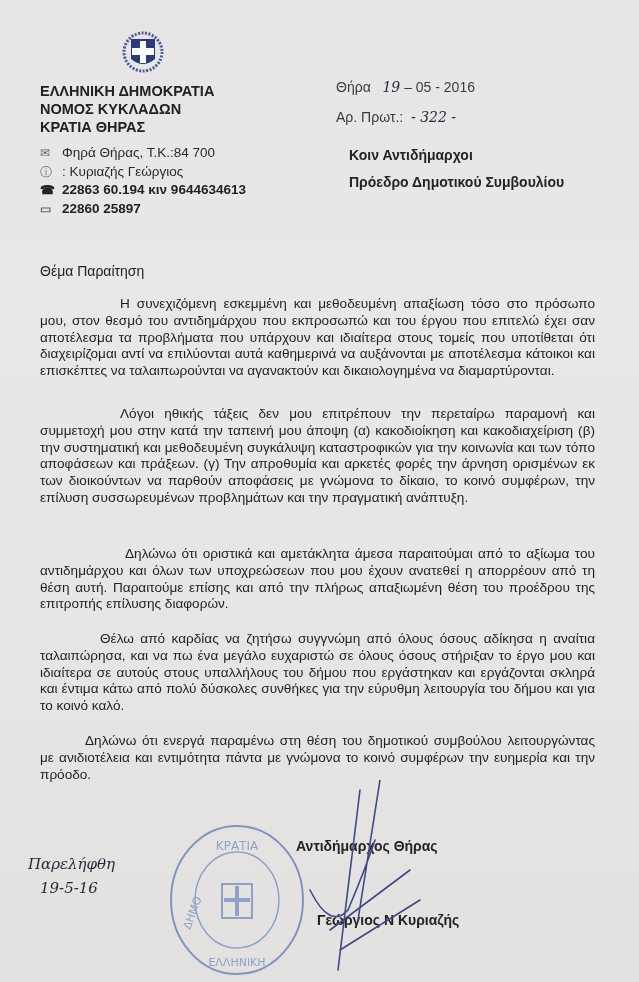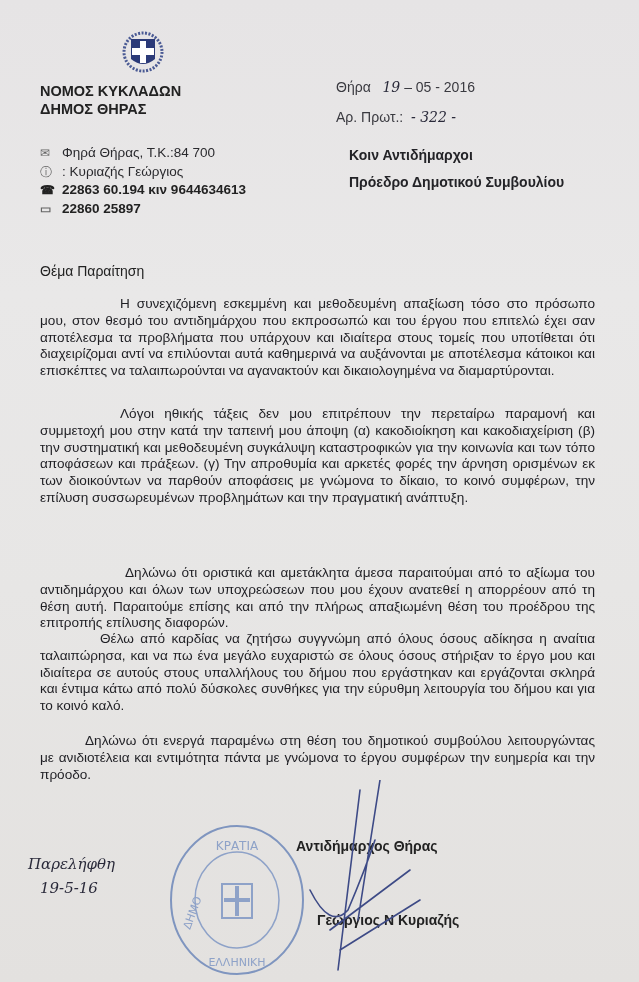--- a/index.html
+++ b/index.html
@@ -22,21 +22,21 @@
   .hand { font-family:"DejaVu Serif", serif; font-style:italic; color:#2a2a3a; }
   .to { left:349px; top:142px; font-weight:bold; font-size:14px; line-height:26.5px; color:#232327; }
   .subject { left:40px; top:263px; font-size:14px; color:#222; }
   .body-text {
     left:40px; width:555px; font-size:13.6px; line-height:16.8px; color:#1f1f24;
     text-align:justify; font-weight:500;
   }
   .body-text p { margin:0; text-indent:80px; }
   .p1 { top:296px; }
   .p2 { top:406px; }
-  .p3 { top:546px;margin-top:19px; }
+  .p3 { top:546px; }
   .p4 { top:631px; }
   .p5 { top:733px; text-indent:0; }
   .p5 p { text-indent:45px; }
   .sig-title { left:296px; top:838px; font-weight:bold; font-size:14px; color:#222; }
   .sig-name { left:281px; top:912px; font-weight:bold; font-size:14px; color:#222;padding-left:36px; }
   .handnote { left:28px; top:852px; font-size:15px; line-height:24px; }
   .stamp { left:162px; top:820px; width:150px; height:160px; }
   .signature { left:240px; top:780px; width:200px; height:200px; }
 </style>
 </head>
@@ -45,22 +45,23 @@
 <div class="abs emblem">
   <svg width="44" height="44" viewBox="0 0 44 44">
     <circle cx="22" cy="21" r="19" fill="none" stroke="#4a5a94" stroke-width="3" stroke-dasharray="2 1.5"></circle>
     <path d="M10 8 L34 8 L34 28 Q22 38 10 28 Z" fill="#2b3a78"></path>
     <rect x="19" y="10" width="6" height="22" fill="#fff"></rect>
     <rect x="11" y="17" width="22" height="7" fill="#fff"></rect>
   </svg>
 </div>
 
 <div class="abs hdr-left">
+  <div>ΕΛΛΗΝΙΚΗ ΔΗΜΟΚΡΑΤΙΑ</div>
   <div>ΝΟΜΟΣ ΚΥΚΛΑΔΩΝ</div>
-  <div>ΔΗΜΟΣ ΘΗΡΑΣ</div>
+  <div>ΚΡΑΤΙΑ ΘΗΡΑΣ</div>
 </div>
 
 <div class="abs contact">
   <div class="row">
       <span class="ico">✉</span>
       <span>Φηρά Θήρας, Τ.Κ.:84 700</span>
     </div>
   <div class="row">
       <span class="ico">ⓘ</span>
       <span>: Κυριαζής Γεώργιος</span>
@@ -100,21 +101,21 @@
 <div class="abs body-text p2">
     <p>Λόγοι ηθικής τάξεις δεν μου επιτρέπουν την περεταίρω παραμονή και συμμετοχή μου στην κατά την ταπεινή μου άποψη (α)  κακοδιοίκηση και κακοδιαχείριση  (β)  την  συστηματική  και  μεθοδευμένη  συγκάλυψη καταστροφικών για την κοινωνία και των τόπο  αποφάσεων και  πράξεων. (γ) Την απροθυμία και αρκετές φορές  την άρνηση  ορισμένων εκ των διοικούντων να παρθούν αποφάσεις με γνώμονα το δίκαιο, το κοινό συμφέρων, την επίλυση συσσωρευμένων  προβλημάτων και την πραγματική ανάπτυξη.</p>
   </div>
 <div class="abs body-text p3">
     <p style="text-indent:85px">Δηλώνω ότι  οριστικά και αμετάκλητα άμεσα  παραιτούμαι  από το αξίωμα του αντιδημάρχου και όλων των υποχρεώσεων που μου έχουν ανατεθεί η απορρέουν από τη θέση αυτή. Παραιτούμε επίσης και  από την πλήρως απαξιωμένη  θέση του προέδρου της επιτροπής επίλυσης διαφορών.</p>
   </div>
 <div class="abs body-text p4">
     <p style="text-indent:60px">Θέλω από καρδίας να ζητήσω συγγνώμη από όλους όσους αδίκησα η αναίτια ταλαιπώρησα, και να πω ένα μεγάλο ευχαριστώ σε όλους όσους στήριξαν το έργο μου και ιδιαίτερα σε αυτούς στους υπαλλήλους του δήμου που  εργάστηκαν και εργάζονται  σκληρά και έντιμα κάτω από πολύ δύσκολες συνθήκες  για την εύρυθμη λειτουργία του δήμου και για το κοινό  καλό.</p>
   </div>
 <div class="abs body-text p5">
-    <p>Δηλώνω ότι ενεργά παραμένω στη θέση του δημοτικού συμβούλου λειτουργώντας με ανιδιοτέλεια και εντιμότητα  πάντα  με  γνώμονα το έργου συμφέρων την ευημερία και την πρόοδο.</p>
+    <p>Δηλώνω ότι ενεργά παραμένω στη θέση του δημοτικού συμβούλου λειτουργώντας με ανιδιοτέλεια και εντιμότητα  πάντα  με  γνώμονα το κοινό συμφέρων την ευημερία και την πρόοδο.</p>
   </div>
 
 <div class="abs hand handnote">
   <div>Παρελήφθη</div>
   <div style="padding-left:12px">19-5-16</div>
 </div>
 
 <div class="abs stamp">
   <svg width="150" height="160" viewBox="0 0 150 160">
     <ellipse cx="75" cy="80" rx="66" ry="74" fill="none" stroke="#7f95bf" stroke-width="2"></ellipse>

